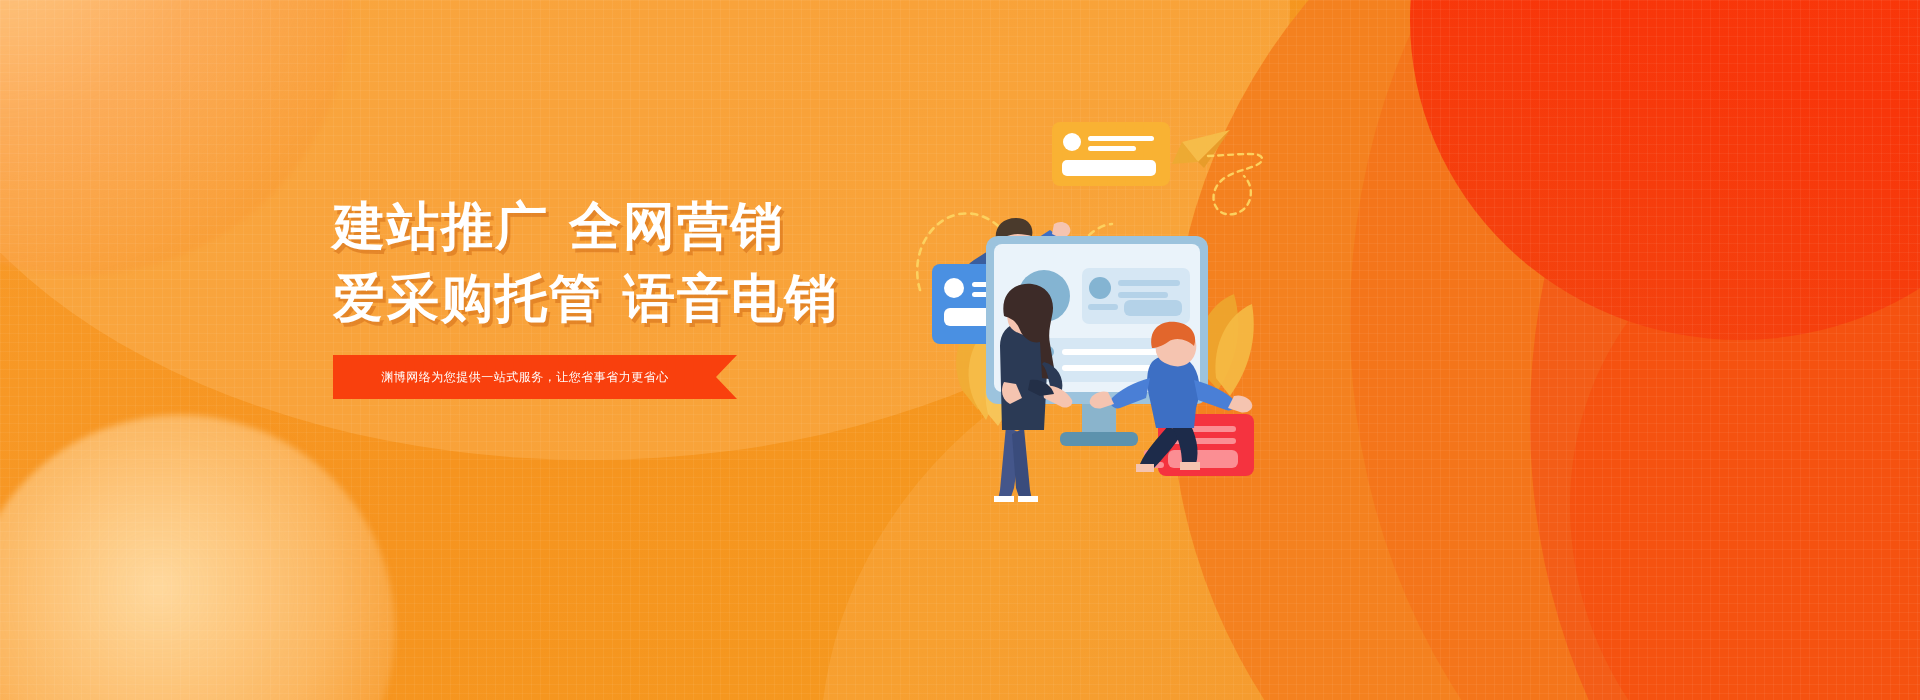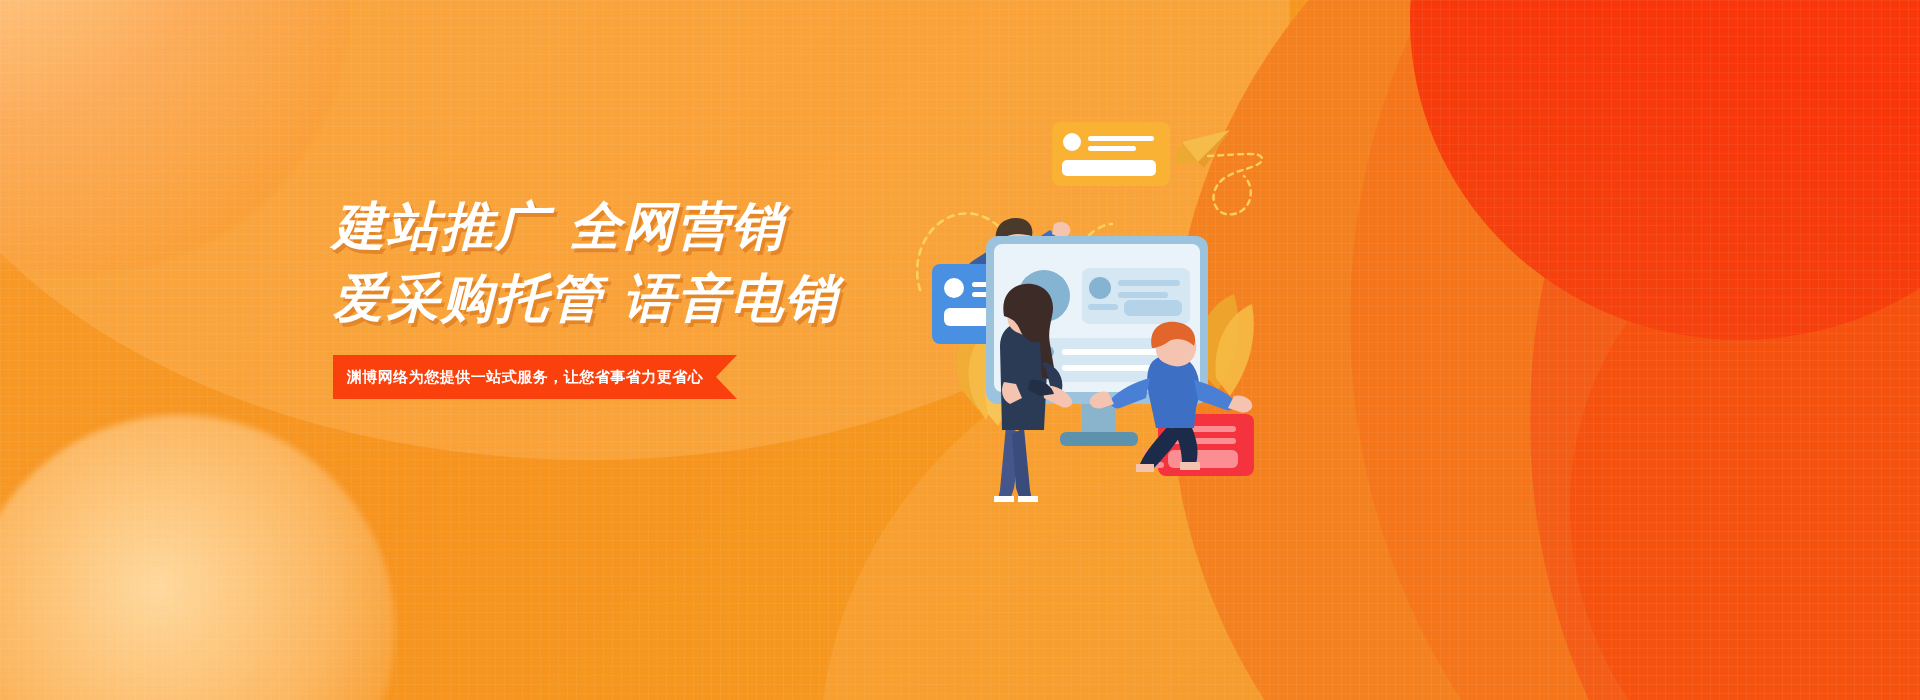--- a/index.html
+++ b/index.html
@@ -66,42 +66,40 @@
   .light-arc-bottom{
     position:absolute;left:820px;top:300px;width:1000px;height:900px;border-radius:50%;
     background:rgba(255,190,110,0.22);
   }
 
   
   .text-block{position:absolute;left:333px;top:196px;width:760px;}
   .headline{
     color:#ffffff;
     font-weight:bold;
-    font-style:italic;
     font-size:52px;
     line-height:60px;
     letter-spacing:2px;
     white-space:nowrap;
     text-shadow:3px 4px 0 rgba(211,110,24,0.55);
     font-family:"DejaVu Sans","Liberation Sans",sans-serif;
   }
   .headline.line2{margin-top:12px;}
 
   .ribbon-wrap{position:relative;margin-top:27px;width:404px;height:44px;}
   .ribbon{
     position:absolute;left:0;top:0;width:404px;height:44px;
     background:#f9400d;
     clip-path:polygon(0 0, 404px 0, 404px 0, 383px 22px, 404px 44px, 0 44px);
   }
   .ribbon-text{
     position:absolute;left:0;top:0;width:384px;height:44px;
     display:flex;align-items:center;justify-content:center;
-    color:#ffffff;font-size:15px;letter-spacing:.5px;white-space:nowrap;
+    color:#ffffff;font-size:12px;letter-spacing:.5px;white-space:nowrap;
     font-family:"DejaVu Sans","Liberation Sans",sans-serif;
-    font-weight:bold;
   }
 
   
   .illustration{position:absolute;left:900px;top:90px;width:420px;height:420px;}
   .illo-svg{position:absolute;left:0;top:0;}
 </style>
 </head>
 <body>
 
 <div id="banner">

